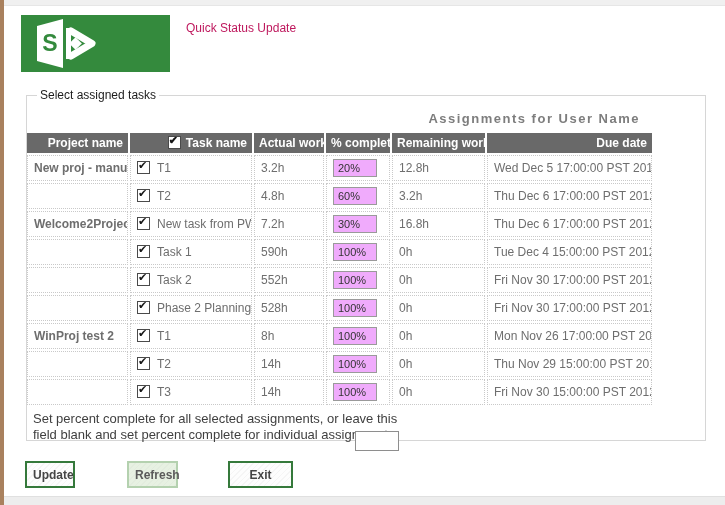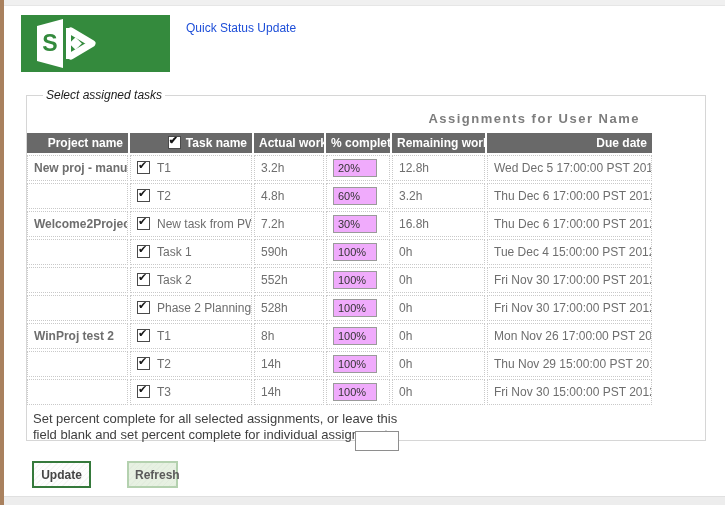--- a/index.html
+++ b/index.html
@@ -8,26 +8,26 @@
 
   
   .strip-left   { position:absolute; left:0; top:0; width:4px; height:505px; background:#a9815e; }
   .strip-top    { position:absolute; left:4px; top:0; right:0; height:5px; background:#f0f0f0; border-bottom:1px solid #e6e6e6; }
   .strip-bottom { position:absolute; left:4px; bottom:0; right:0; height:8px; background:#ededed; border-top:1px solid #e0e0e0; }
 
   
   .logo { position:absolute; left:21px; top:15px; width:149px; height:57px; }
 
   
-  .qsu-link { position:absolute; left:186px; top:21px; font-size:12px; color:#1d4ed8; text-decoration:none; cursor:pointer; }
+  .qsu-link { position:absolute; left:186px; top:21px; font-size:12px; color:#be185d; text-decoration:none; cursor:pointer; }
 
   
   fieldset.tasks { position:absolute; left:26px; top:88px; width:680px; height:353px; box-sizing:border-box;
                    border:1px solid #d6d6d6; margin:0; padding:2px 0 0 0; background:#fff; }
-  fieldset.tasks legend { font-size:12px; color:#1c1c1c; padding:0 3px; margin-left:16px;font-style:italic; }
+  fieldset.tasks legend { font-size:12px; color:#1c1c1c; padding:0 3px; margin-left:10px; }
 
   .table-title { width:613px; text-align:right; font-size:13px; font-weight:bold; color:#7d7d7d;
                  letter-spacing:1.5px; margin:7px 0 5px 0; }
 
   table.assignments { border-collapse:separate; border-spacing:2px; margin-left:-2px; width:615px; table-layout:fixed; }
   table.assignments th { background:#696969; color:#ffffff; font-size:12px; font-weight:bold;
                          text-align:right; padding:3px 5px; white-space:nowrap; overflow:hidden; }
   table.assignments td { border:1px dotted #c9c9c9; background:#fff; font-size:12px; color:#6e6e6e;
                          padding:2px 6px; height:20px; white-space:nowrap; overflow:hidden; vertical-align:middle; }
   td.project { font-weight:bold; color:#4e4e4e; }
@@ -44,21 +44,21 @@
   
   .instructions { position:absolute; left:33px; top:411px; font-size:13px; color:#404040; line-height:16px; }
   .bulk-input { position:absolute; left:355px; top:431px; width:44px; height:20px; box-sizing:border-box;
                 border:1px solid #8e8e8e; font-family:"Liberation Sans",sans-serif; font-size:11px; padding:1px 4px; }
 
   
   .btn { position:absolute; top:461px; height:27px; box-sizing:border-box; font-family:"Liberation Sans",sans-serif;
          font-size:12px; font-weight:bold; color:#454545; text-align:center; cursor:pointer;
          background:#fdfdfd repeating-linear-gradient(135deg, rgba(0,0,0,0.03) 0 1px, transparent 1px 4px);
          border:2px solid #35793b; }
-  .btn-update  { left:32px;  width:59px; }
+  .btn-update  { left:25px;  width:50px; }
   .btn-refresh { left:127px; width:51px; border:2px solid #b4d1af;
                  background:#e7f1e2 repeating-linear-gradient(135deg, rgba(0,0,0,0.02) 0 1px, transparent 1px 4px);
                  color:#5a5a5a; }
   .btn-exit    { left:228px; width:65px; }
 </style>
 </head>
 <body>
 
 <div class="page">
 
@@ -219,14 +219,15 @@
   </fieldset>
 
   <div class="instructions">
     <div>Set percent complete for all selected assignments, or leave this</div>
     <div>field blank and set percent complete for individual assignments:</div>
   </div>
   <input class="bulk-input" value="" style="">
 
   <button class="btn btn-update">Update</button>
   <button class="btn btn-refresh">Refresh</button>
+  <button class="btn btn-exit">Exit</button>
 
 </div>
 
 </body></html>

